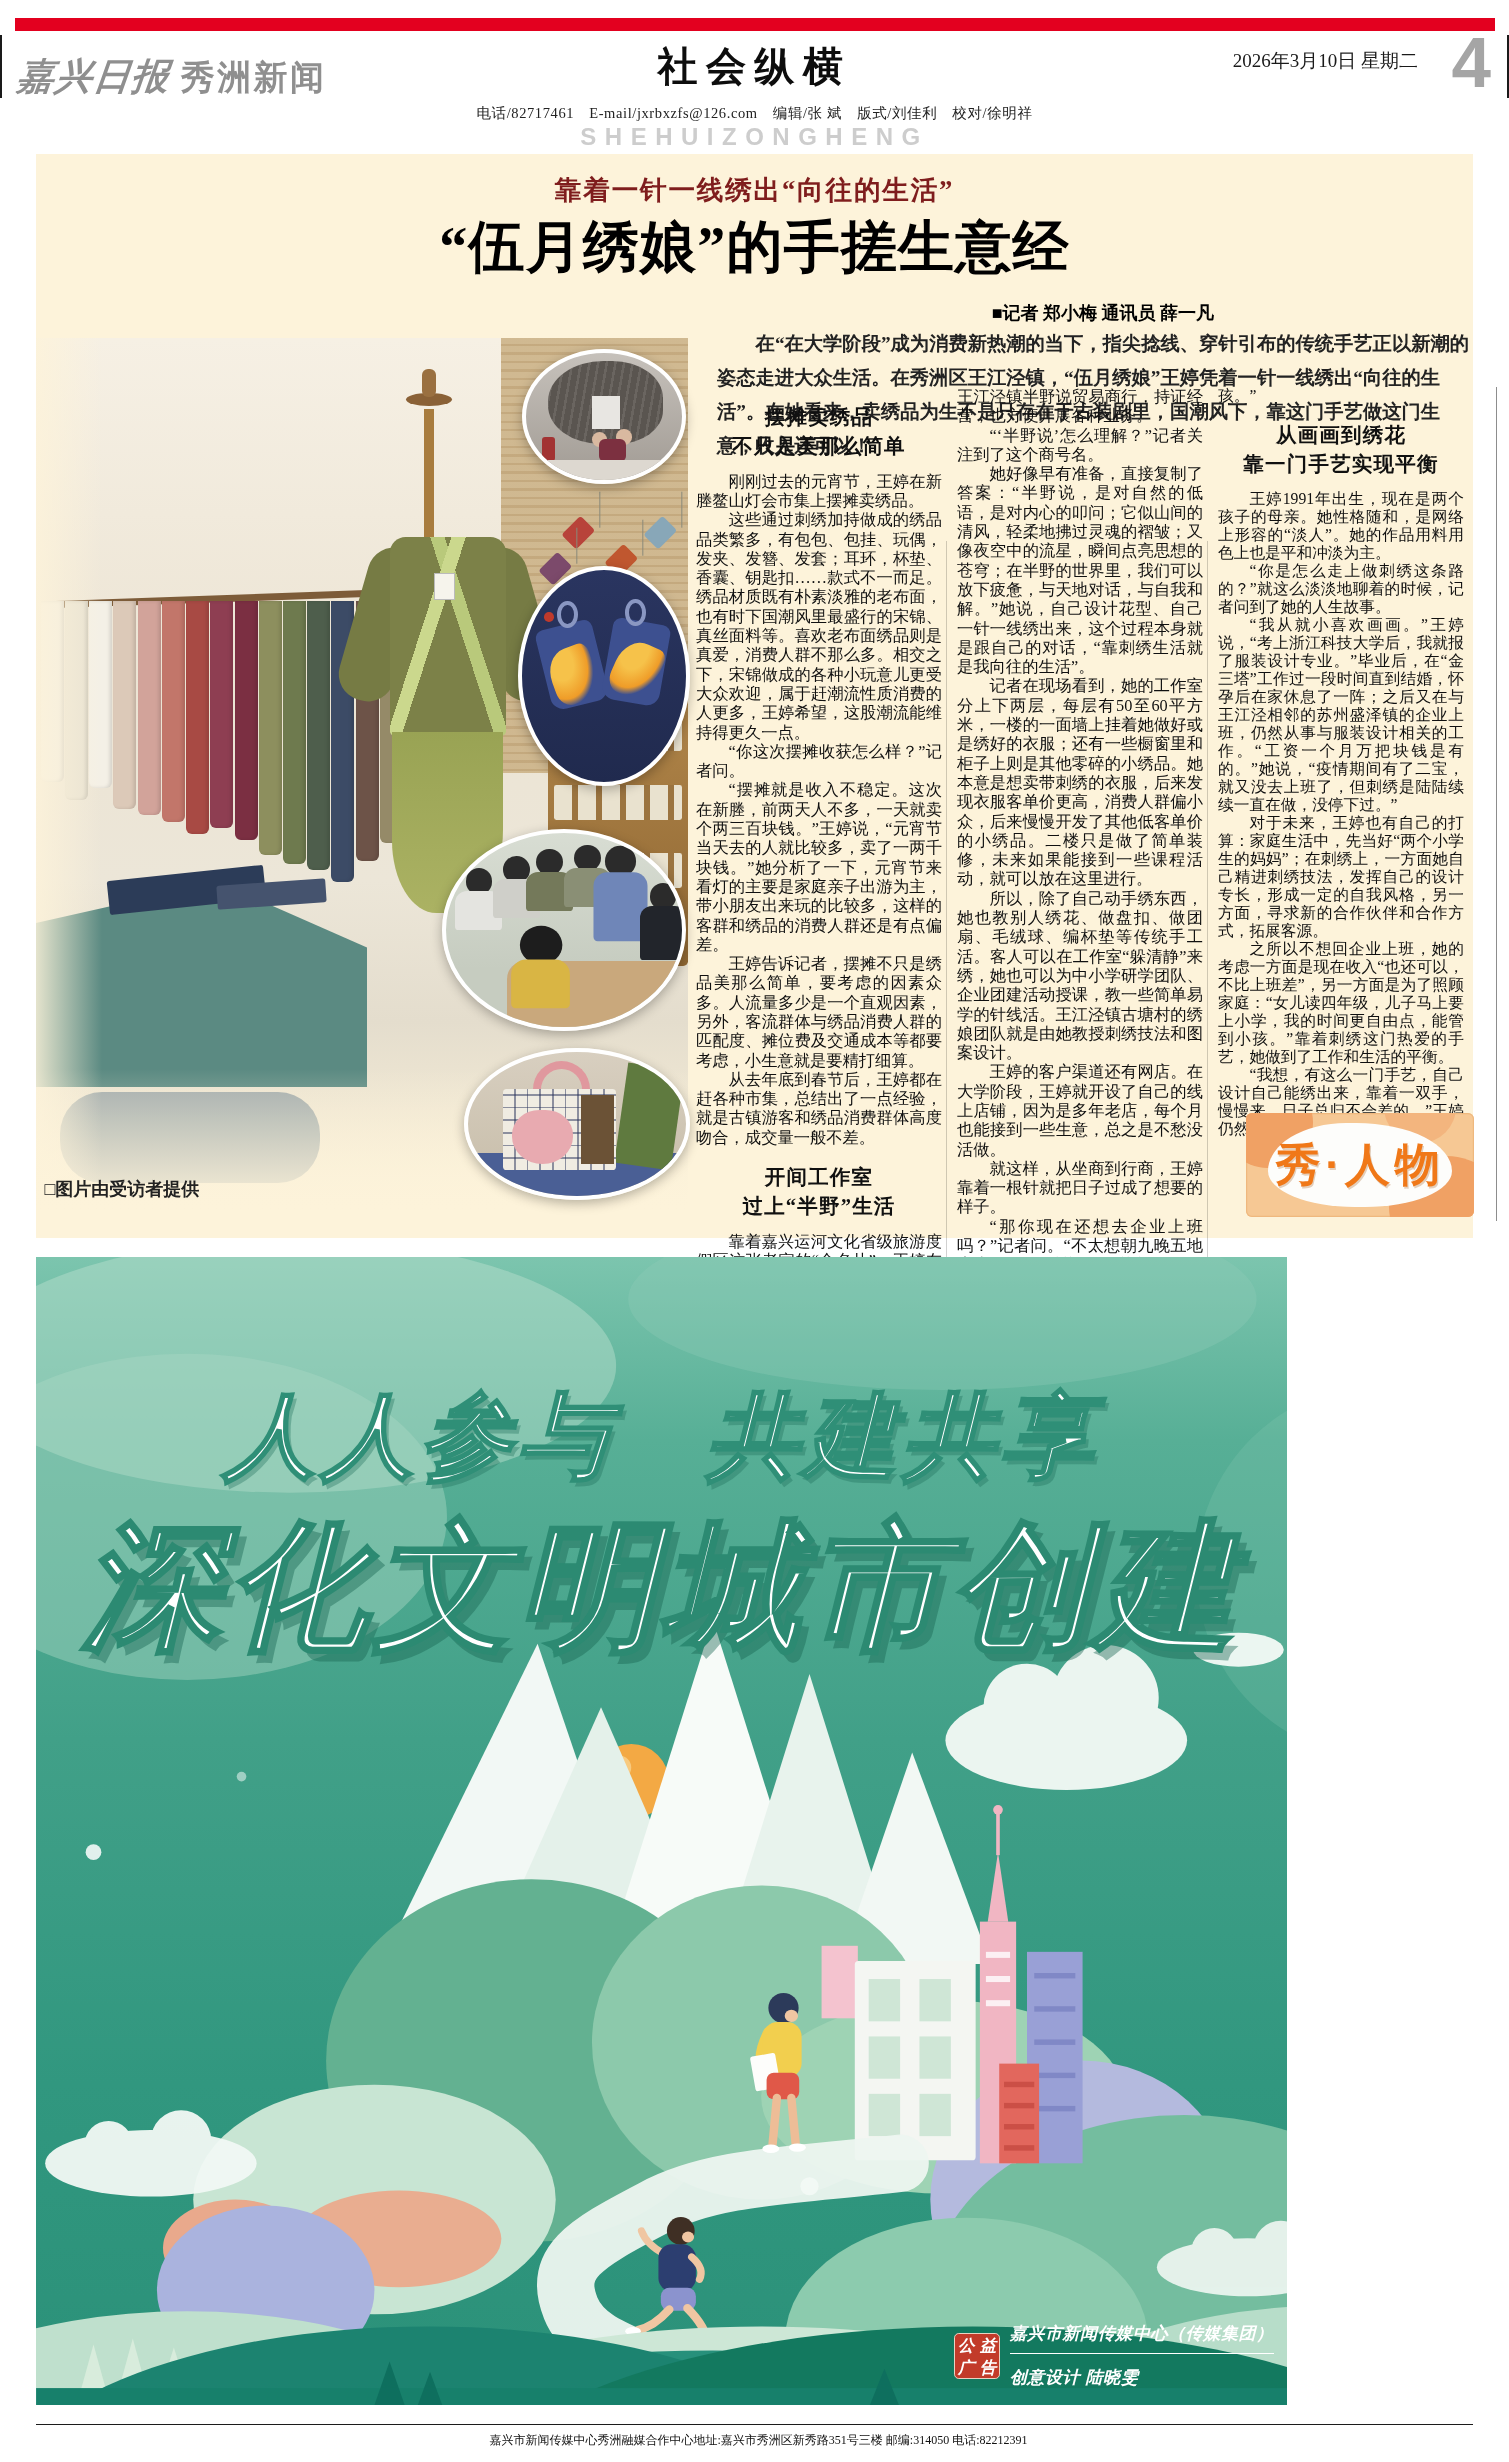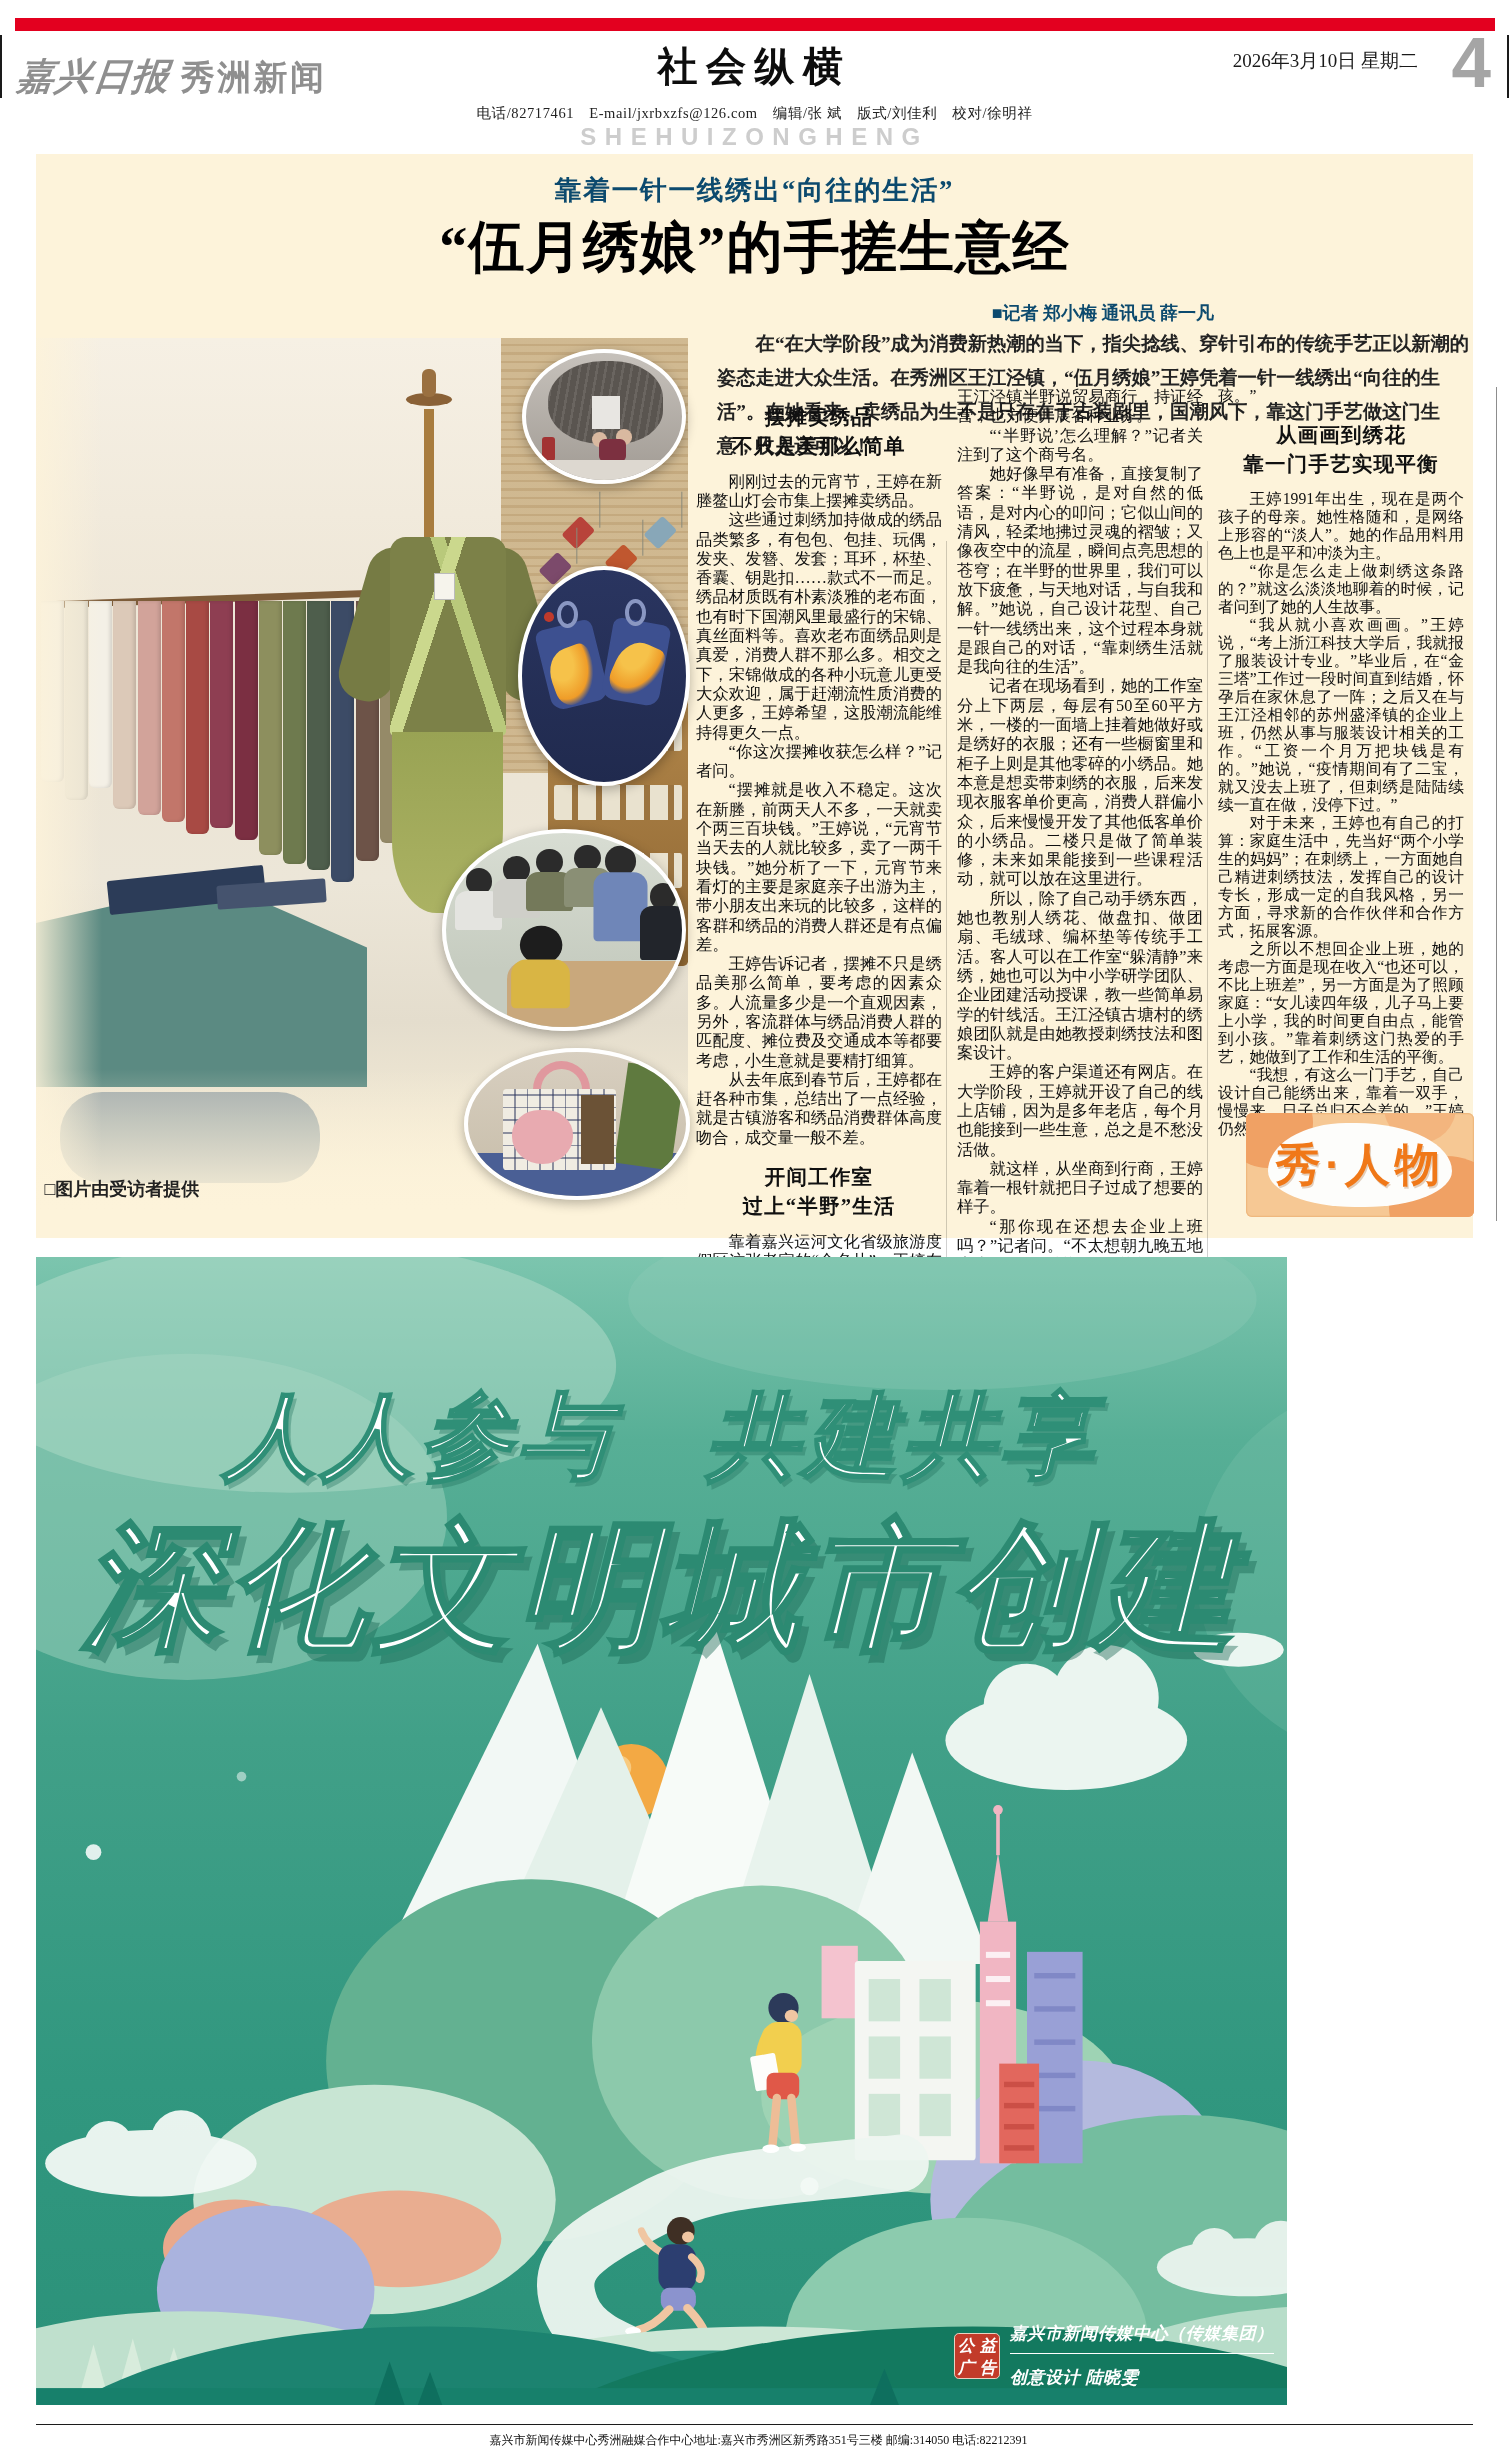--- a/index.html
+++ b/index.html
@@ -17,23 +17,23 @@
   .vbar { width:1.8px; height:63px; background:#1a1a1a; }
   .section-title { font-size:40px; font-weight:bold; letter-spacing:8.5px; color:#0d0d0d; }
   .contact { left:0; right:0; top:104px; text-align:center; font-size:14.5px; color:#222; letter-spacing:0.6px; }
   .watermark { left:0; right:0; top:123px; text-align:center; font-family:"Liberation Sans",sans-serif;
                font-size:24px; font-weight:bold; letter-spacing:8.5px; color:#cdcdcd; }
   .dateline { right:91px; top:48px; font-size:19px; color:#1a1a1a; }
   .pagenum { right:18px; top:26.6px; font-family:"Liberation Sans",sans-serif; font-size:71px; font-weight:bold; color:var(--page_gray,#a5a5a5); line-height:1; }
 
   
   .panel { left:36px; top:154px; width:1437px; height:1084px; background:var(--cream,#fdf3da); }
-  .kicker { left:0; right:0; top:18px; text-align:center; font-size:26.6px; font-weight:bold; letter-spacing:1.8px; color:#0c4a6e; }
+  .kicker { left:0; right:0; top:18px; text-align:center; font-size:26.6px; font-weight:bold; letter-spacing:1.8px; color:#7f1d1d; }
   .headline { left:0; right:0; top:56px; text-align:center; font-size:56px; font-weight:bold; letter-spacing:1.2px; color:#000; }
-  .byline { left:604px; top:147px; width:574px; text-align:right; font-size:18px; font-weight:bold; color:#0c4a6e; }
+  .byline { left:604px; top:147px; width:574px; text-align:right; font-size:18px; font-weight:bold; color:#000000; }
   .intro { left:681px; top:173px; width:756px; font-size:19.3px; line-height:34px; text-indent:2em; font-weight:600; color:#222; }
 
   .col { position:absolute; top:233px; width:246px; font-size:16.3px; line-height:19.3px; text-align:justify; color:#101010; }
   .col p { text-indent:2em; }
   .col p.noindent { text-indent:0; }
   .col .subhead { text-align:center; font-weight:bold; font-size:20.5px; line-height:29px; margin:15.7px 0 11px; letter-spacing:1.2px; }
   .col1 { left:660px; }
   .col2 { left:921px; }
   .col3 { left:1182px; font-size:15.7px; line-height:18px; }
   .gutter-rule { top:387px; height:834px; width:0.6px; background:rgba(0,0,0,.18); }

